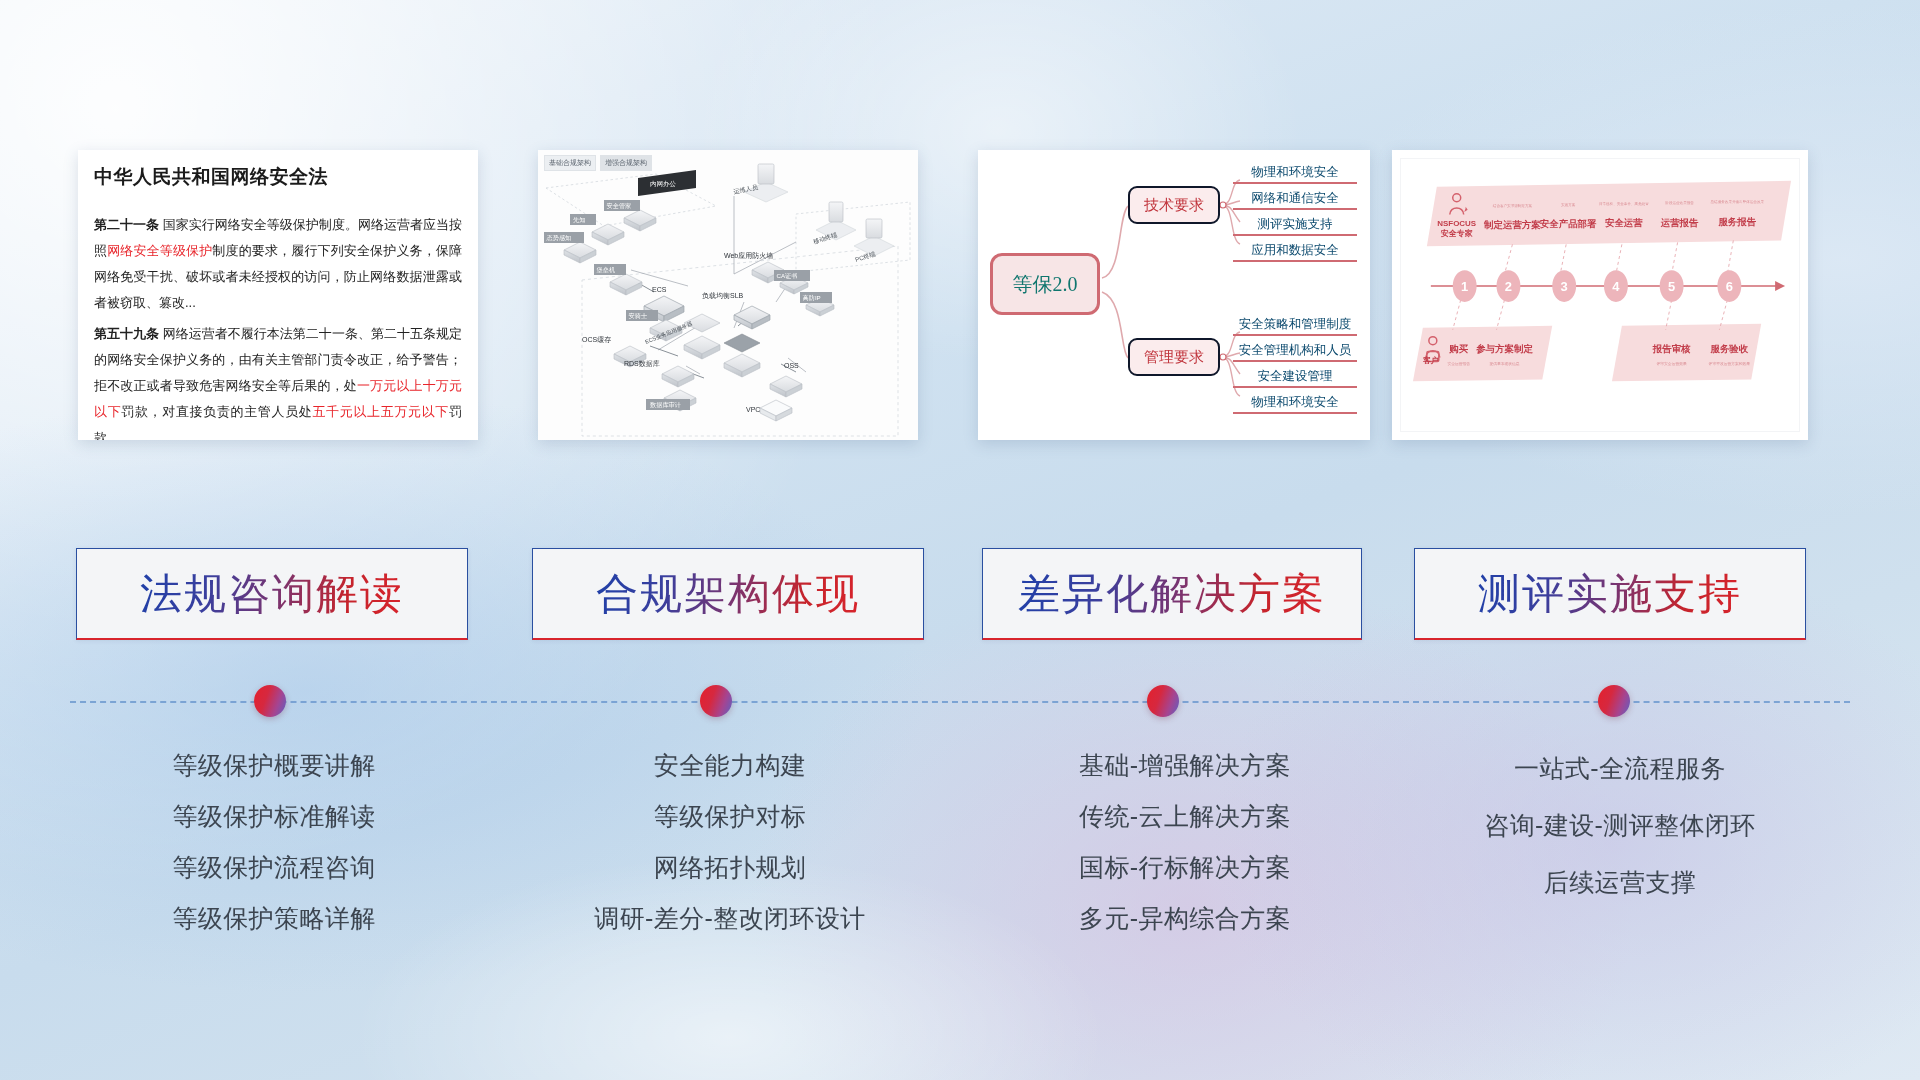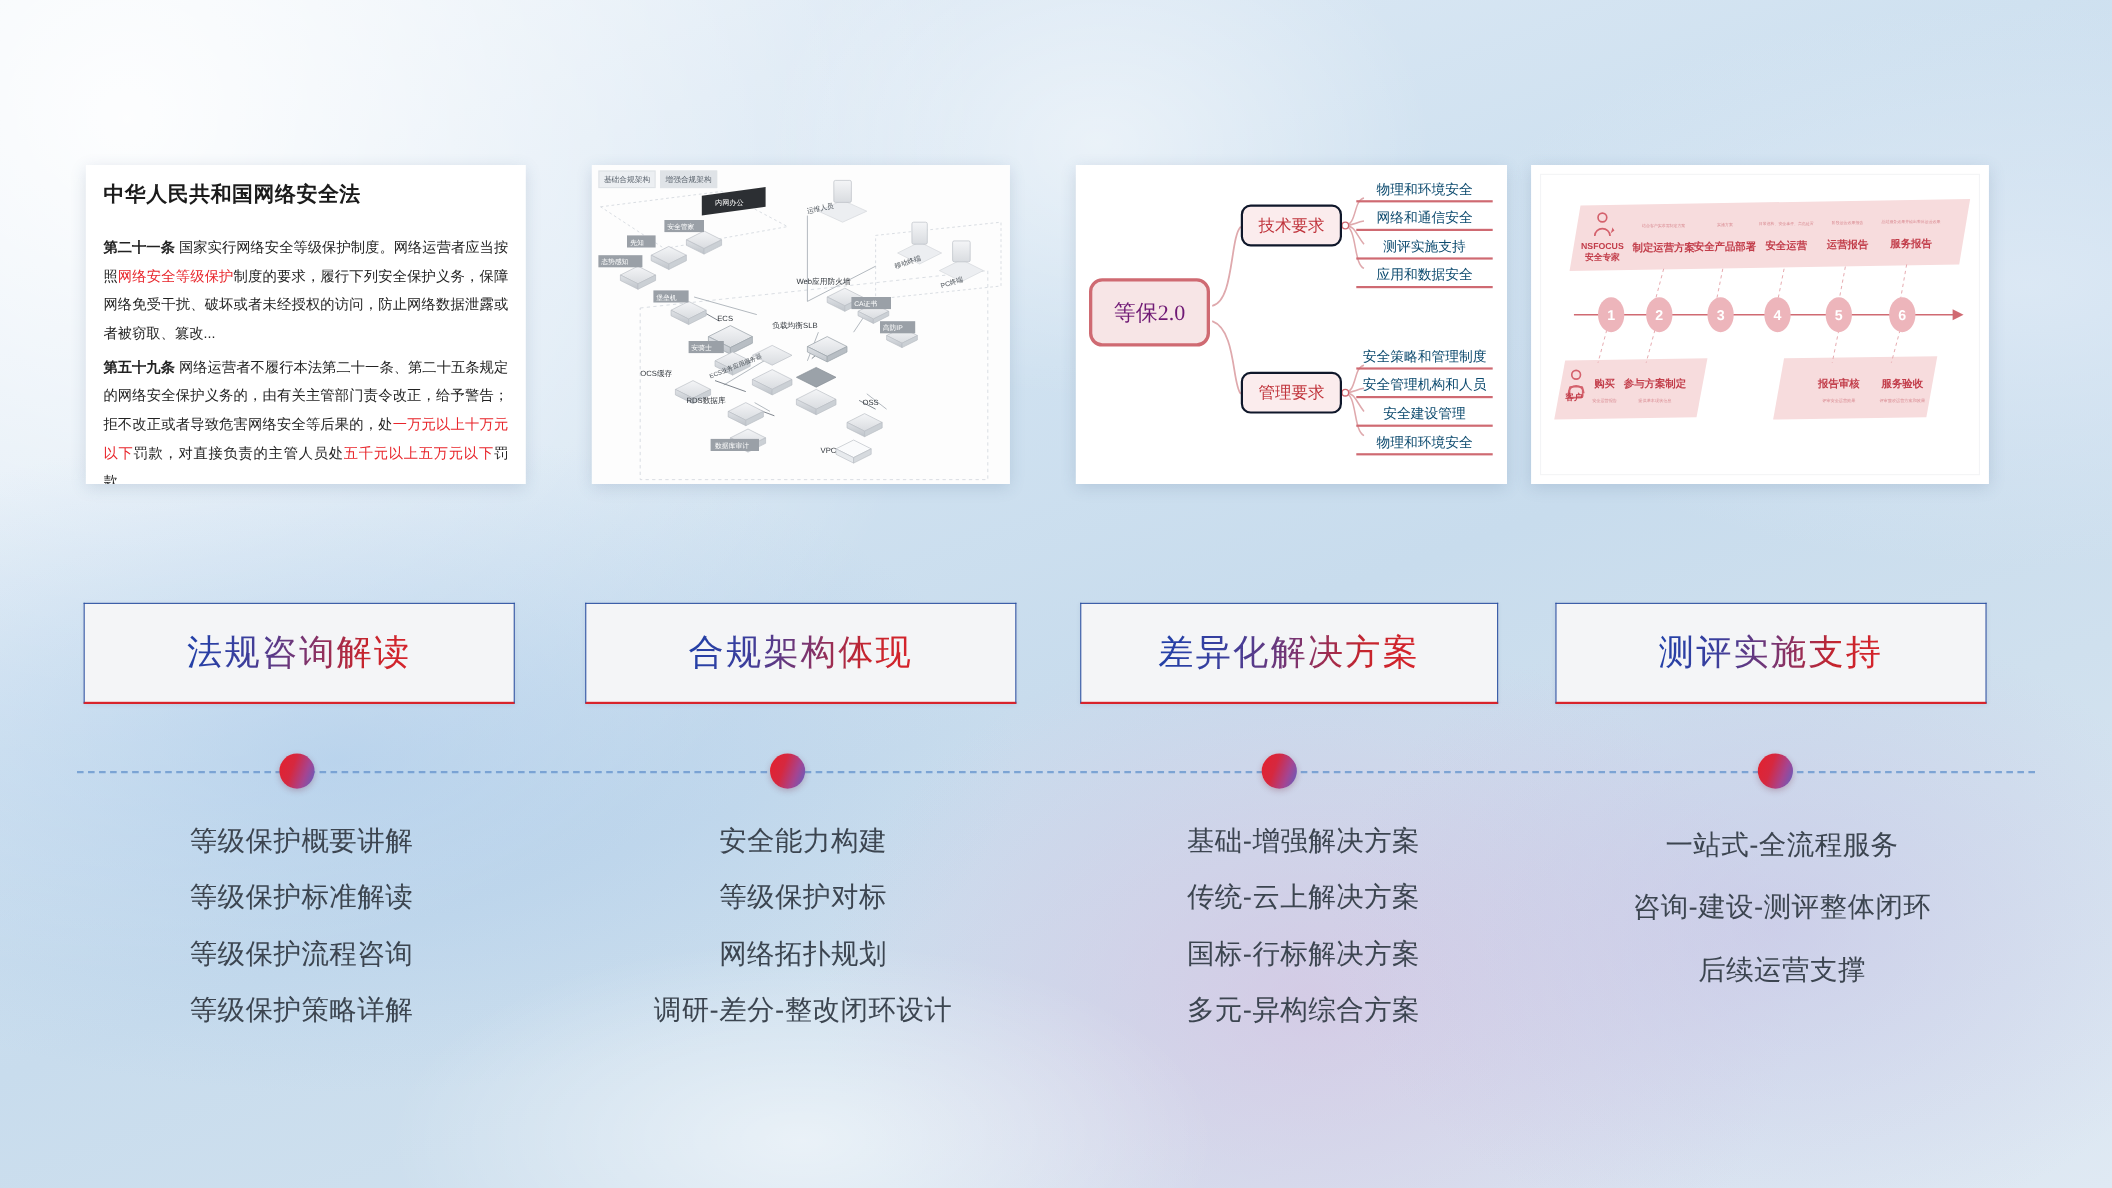--- a/index.html
+++ b/index.html
@@ -79,21 +79,21 @@
   }
   .arch-tab.active { background: #dfe3e7; }
 
   
   .mind { position: relative; width: 100%; height: 100%; background: #fff; }
   .mind svg { position: absolute; inset: 0; width: 100%; height: 100%; }
   .mind-root {
     position: absolute; left: 12px; top: 103px; width: 110px; height: 62px;
     border: 3px solid #cf6a72; border-radius: 12px;
     background: #f7e5e6; display: flex; align-items: center; justify-content: center;
-    font-size: 20px; color: #701a75; font-family: "Liberation Serif", serif;
+    font-size: 20px; color: #0f766e; font-family: "Liberation Serif", serif;
   }
   .mind-branch {
     position: absolute; width: 92px; height: 38px;
     border: 2px solid #0f172a; border-radius: 9px; background: #fbeced;
     display: flex; align-items: center; justify-content: center;
     font-size: 15px; color: #c0343c; font-family: "Liberation Serif", serif;
   }
   .mind-branch.b1 { left: 150px; top: 36px; }
   .mind-branch.b2 { left: 150px; top: 188px; }
   .mind-leaf {
@@ -116,21 +116,21 @@
     border: 1.6px solid #2a4fa0;
     border-bottom: 2.6px solid #d8242c;
     display: flex; align-items: center; justify-content: center;
     box-shadow: 0 1px 4px rgba(50,80,130,0.10);
   }
   .title-box.t1 { left: 76px;   width: 392px; }
   .title-box.t2 { left: 532px;  width: 392px; text-align: center; }
   .title-box.t3 { left: 982px;  width: 380px; }
   .title-box.t4 { left: 1414px; width: 392px; }
   .title-text {
-    font-size: 32px; font-weight: 500; letter-spacing: 2px;
+    font-size: 42px; font-weight: 500; letter-spacing: 2px;
     background-image: linear-gradient(100deg, #2040a8 0%, #3a3f9e 26%, #7a3470 52%, #c6242c 78%, #d8242c 100%);
     -webkit-background-clip: text; background-clip: text;
     color: transparent; -webkit-text-fill-color: transparent;
     font-family: "Liberation Sans", "DejaVu Sans", sans-serif;
   }
 
   
   .timeline { position: absolute; top: 672px; left: 0; width: 1920px; height: 60px; }
   .tl-line {
     position: absolute; top: 29px; left: 70px; width: 1780px; height: 0;

